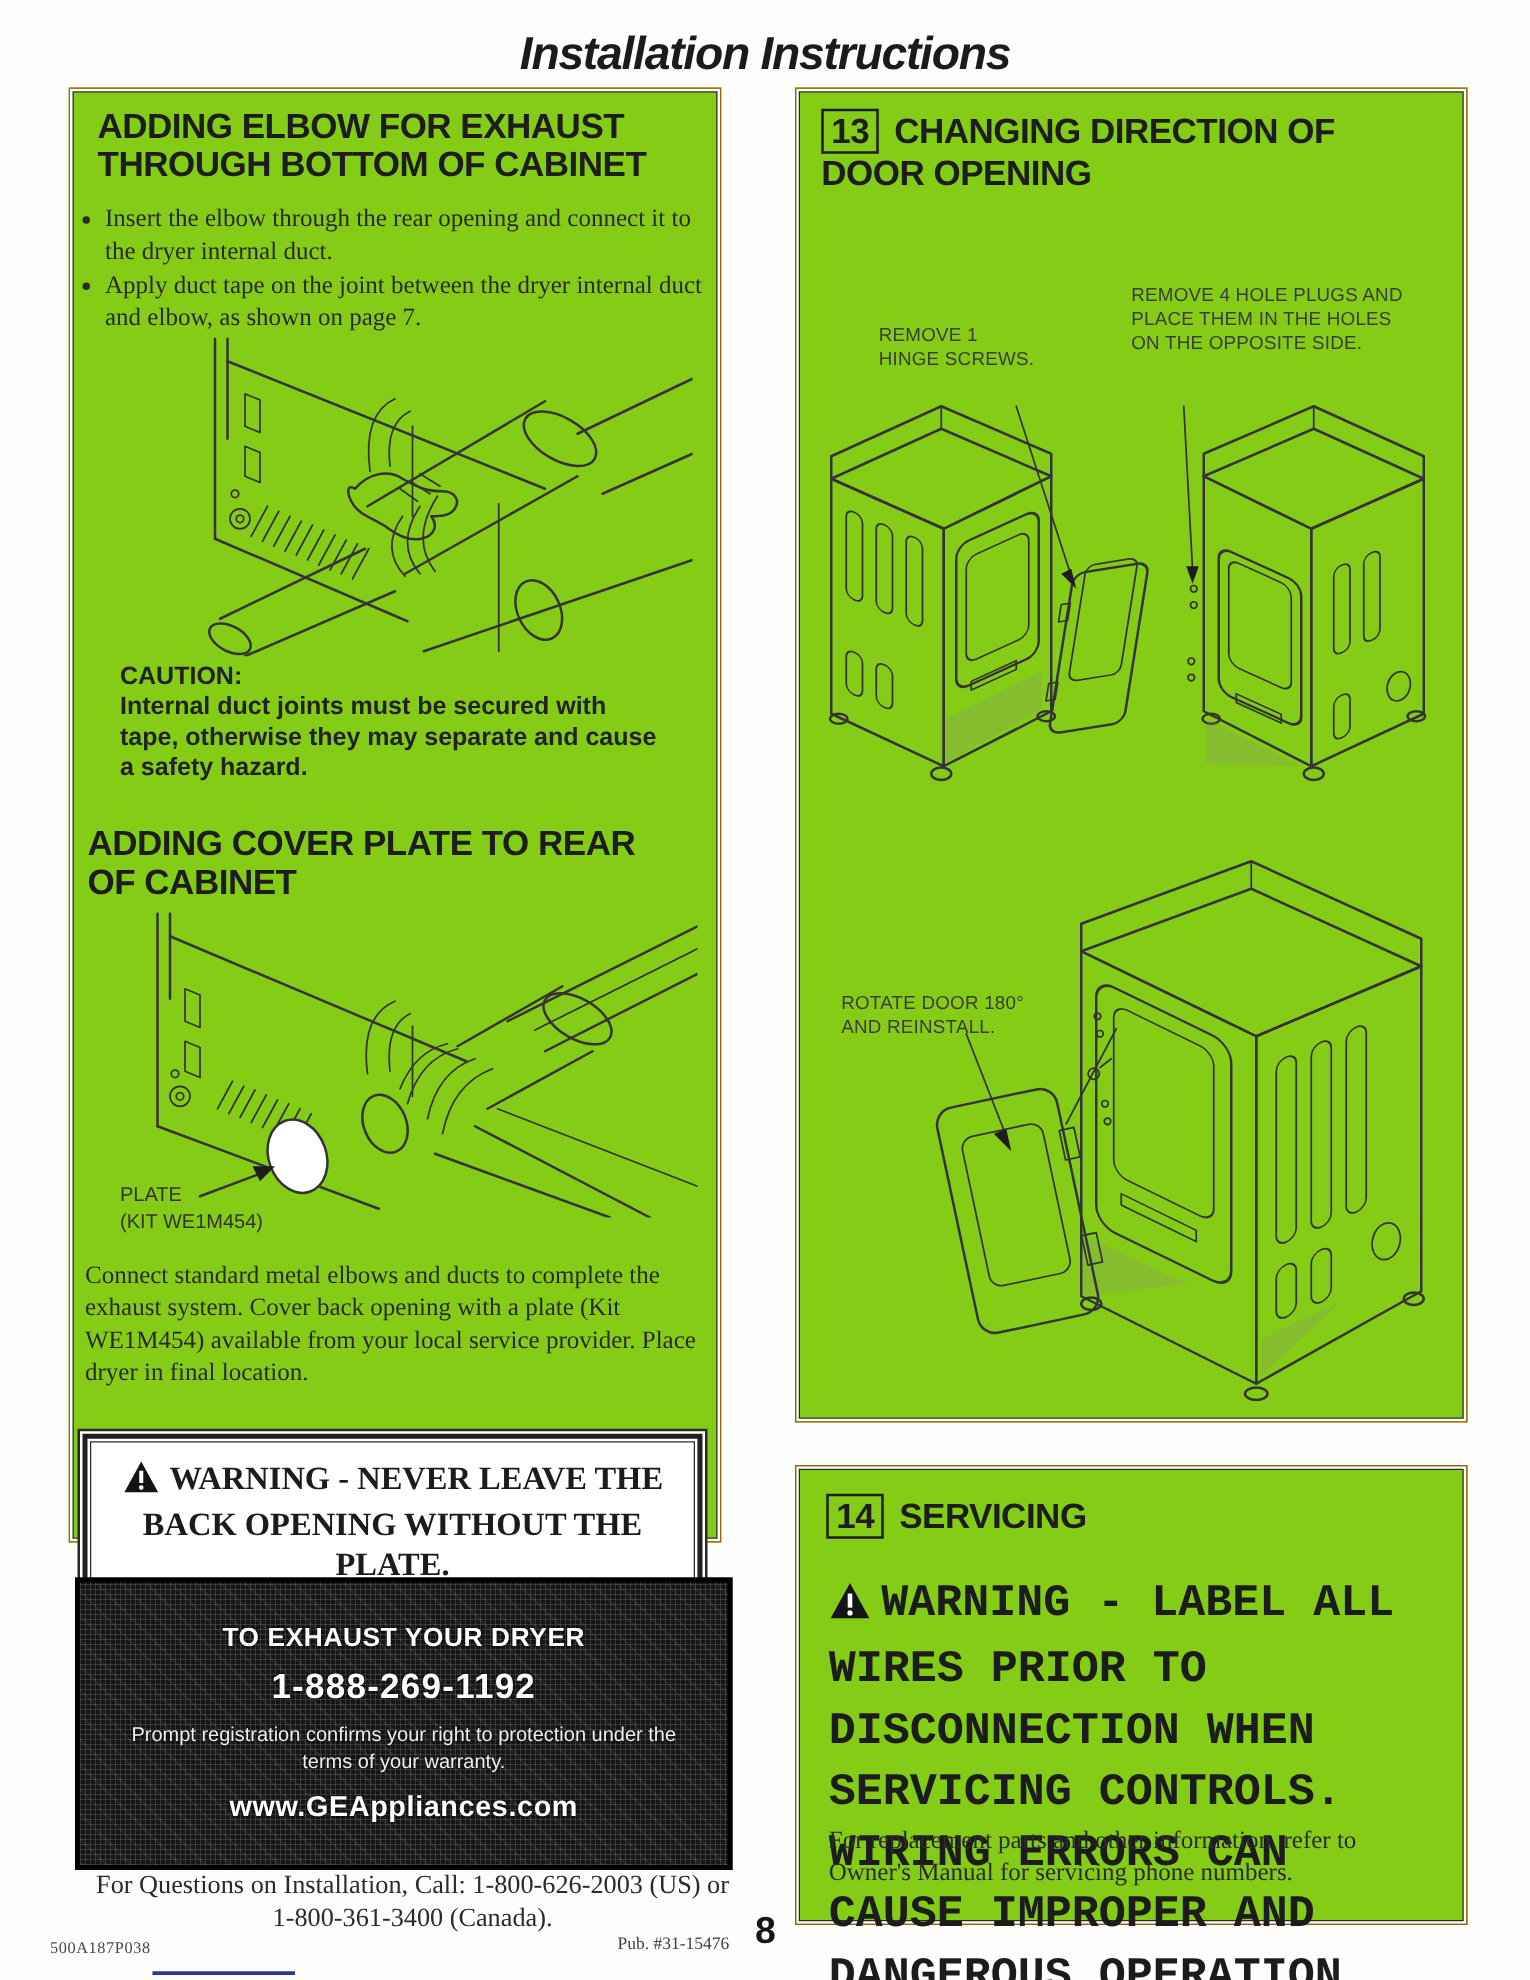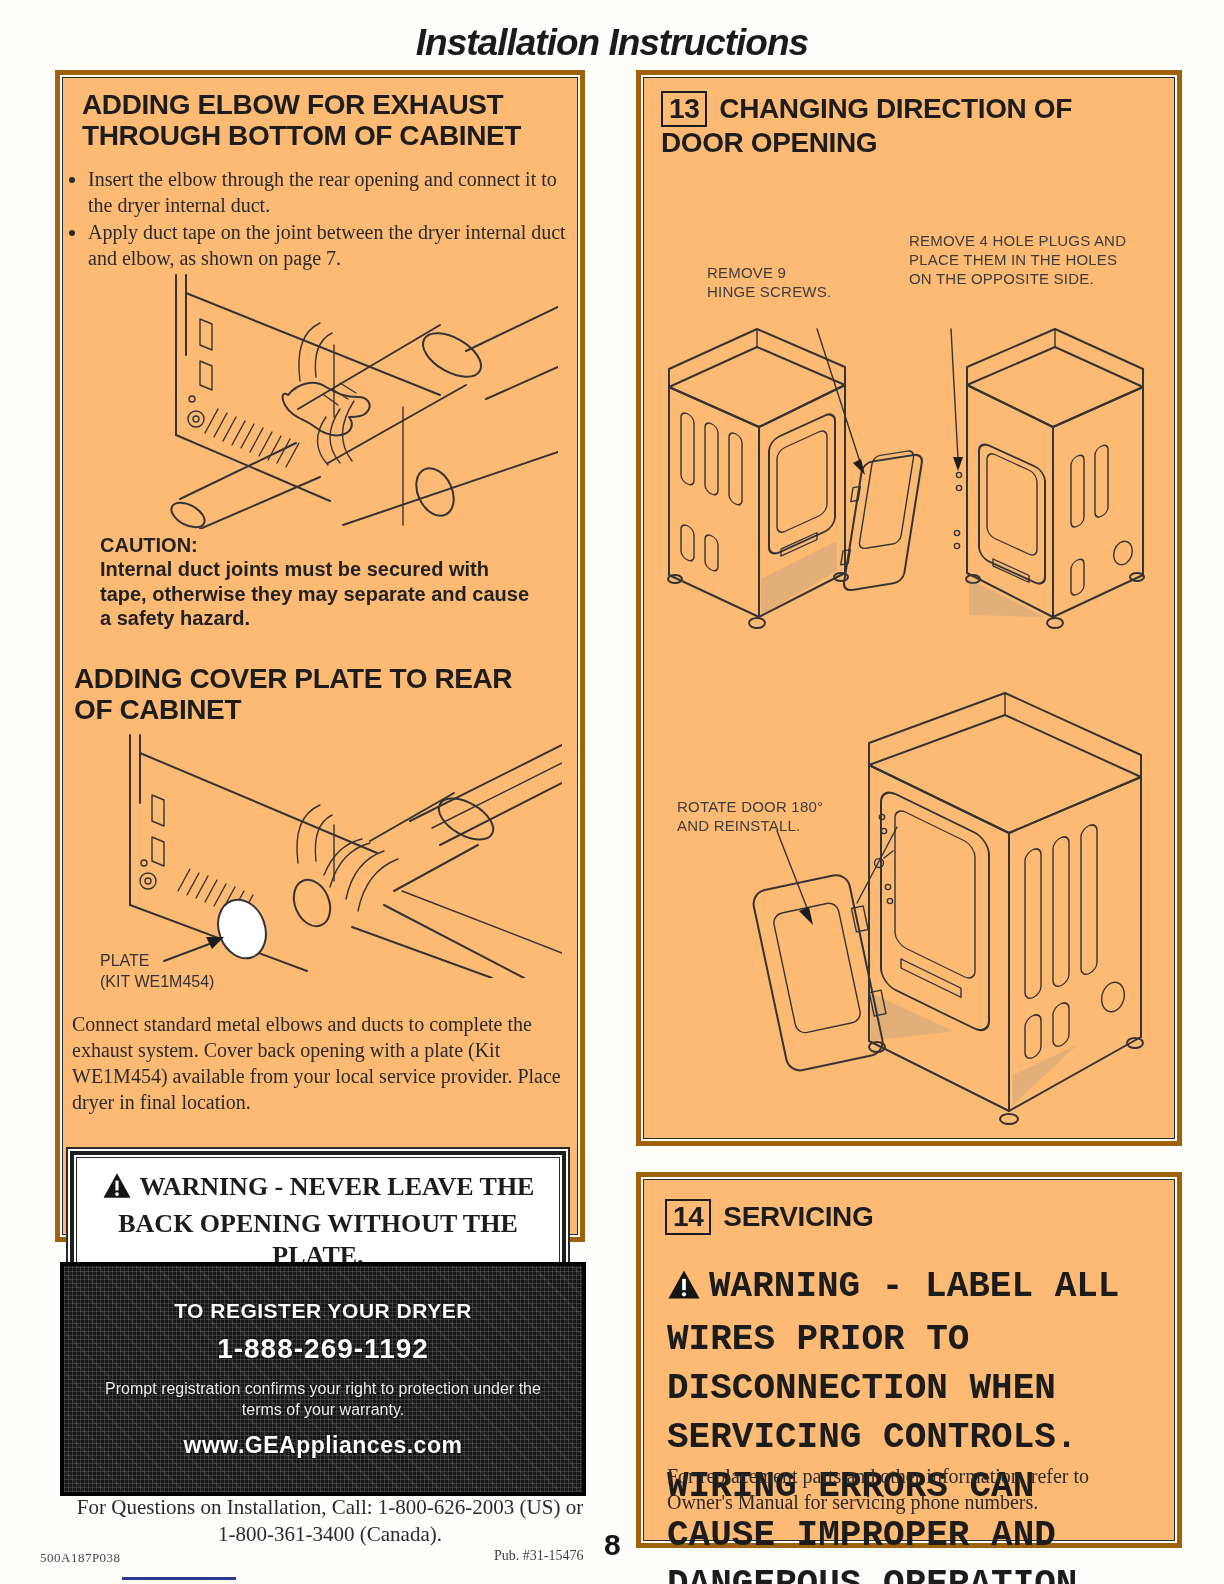--- a/index.html
+++ b/index.html
@@ -6,22 +6,22 @@
   .page{
     position:relative; width:1224px; height:1584px; margin:0 auto;
     background:#fdfdfc; color:#1e1e1e; overflow:hidden;
     font-family:"Liberation Sans", sans-serif;
   }
   .title{
     position:absolute; left:0; top:22px; width:1224px; text-align:center;
     font-size:37px; font-weight:700; letter-spacing:-1px; color:#1b1b1b;font-style:italic;
   }
   .panel{
-    position:absolute; background:#fdba74;
-    border:5px solid #a16207;
+    position:absolute; background:#84cc16;
+    border:1px solid #a16207;
     box-shadow: inset 0 0 0 2px #fff, inset 0 0 0 3px #2a2a2a;
   }
   .sec-head{
     position:absolute; font-size:28px; font-weight:700; line-height:1.12;
     letter-spacing:-0.4px; color:#1d1d1d;
   }
   .num-chip{
     display:inline-block; border:2px solid #1d1d1d; padding:0 6px 1px 6px;
     margin-right:12px; font-weight:700;
   }
@@ -211,21 +211,21 @@
     </div>
   </div>
 
   <div class="panel" style="left:636px; top:70px; width:536px; height:1066px;">
 
     <div class="sec-head" style="left:20px; top:16px; width:460px;">
       <span class="num-chip">13</span><span>CHANGING DIRECTION OF DOOR OPENING</span>
     </div>
 
     <div class="fig-label" style="left:66px; top:188px;">
-      <div>REMOVE 9</div>
+      <div>REMOVE 1</div>
       <div>HINGE SCREWS.</div>
     </div>
 
     <div class="fig-label" style="left:268px; top:156px;">
       <div>REMOVE 4 HOLE PLUGS AND</div>
       <div>PLACE THEM IN THE HOLES</div>
       <div>ON THE OPPOSITE SIDE.</div>
     </div>
 
     <div class="fig" style="left:8px; top:252px; width:520px; height:372px;">
@@ -351,21 +351,21 @@
             <polygon points="12,1 23,21 1,21" fill="#141414"></polygon>
             <rect x="10.7" y="7" width="2.6" height="8" fill="#fff"></rect>
             <circle cx="12" cy="18" r="1.5" fill="#fff"></circle>
           </svg>
       </span><span>WARNING - LABEL ALL WIRES PRIOR TO DISCONNECTION WHEN SERVICING CONTROLS. WIRING ERRORS CAN CAUSE IMPROPER AND DANGEROUS OPERATION AFTER SERVICING/INSTALLATION.</span>
     </div>
     <div class="svc-body serif" style="left:26px; top:286px; width:478px;">For replacement parts and other information, refer to Owner's Manual for servicing phone numbers.</div>
   </div>
 
   <div class="register">
-    <div class="reg-l1">TO REGISTER YOUR DRYER</div>
+    <div class="reg-l1">TO EXHAUST YOUR DRYER</div>
     <div class="reg-phone">1-888-269-1192</div>
     <div class="reg-note">Prompt registration confirms your right to protection under the terms of your warranty.</div>
     <div class="reg-site">www.GEAppliances.com</div>
   </div>
 
   <div class="footer serif">
     <div class="footer-l1">For Questions on Installation, Call: 1-800-626-2003 (US) or</div>
     <div class="footer-l2">1-800-361-3400 (Canada).</div>
   </div>
   <div class="doc-code serif">500A187P038</div>

